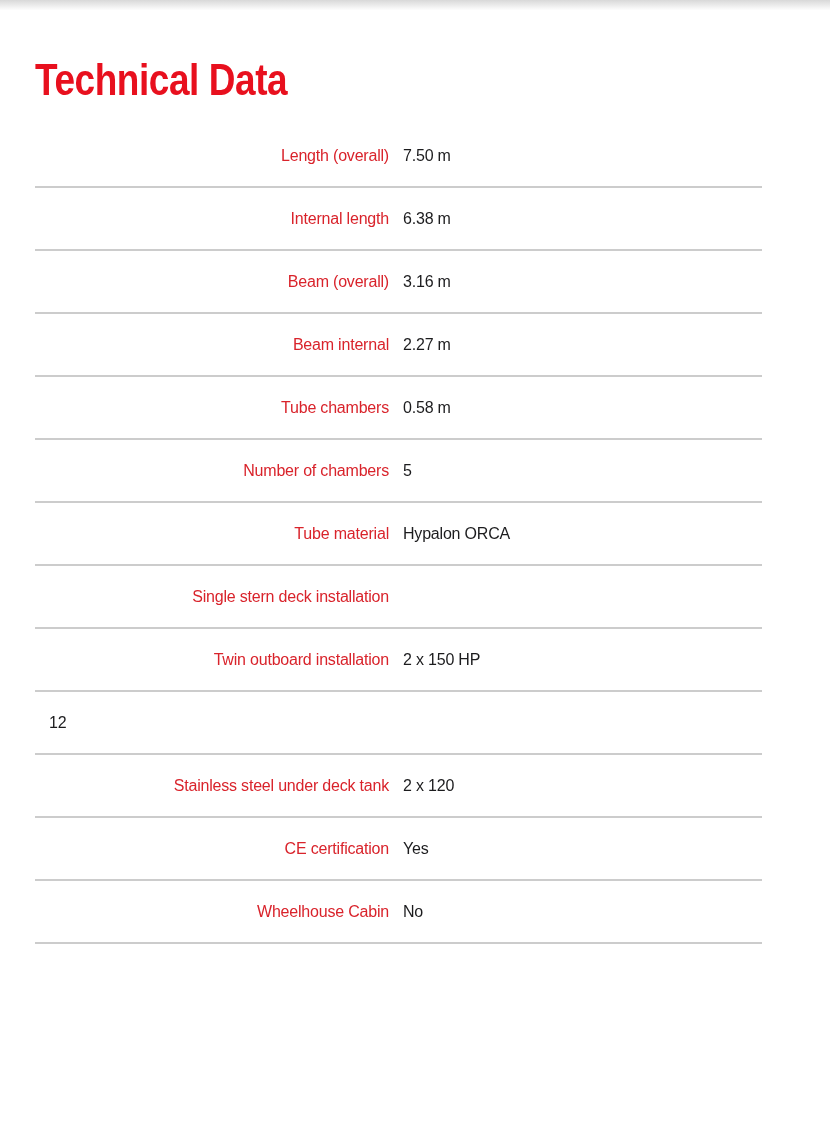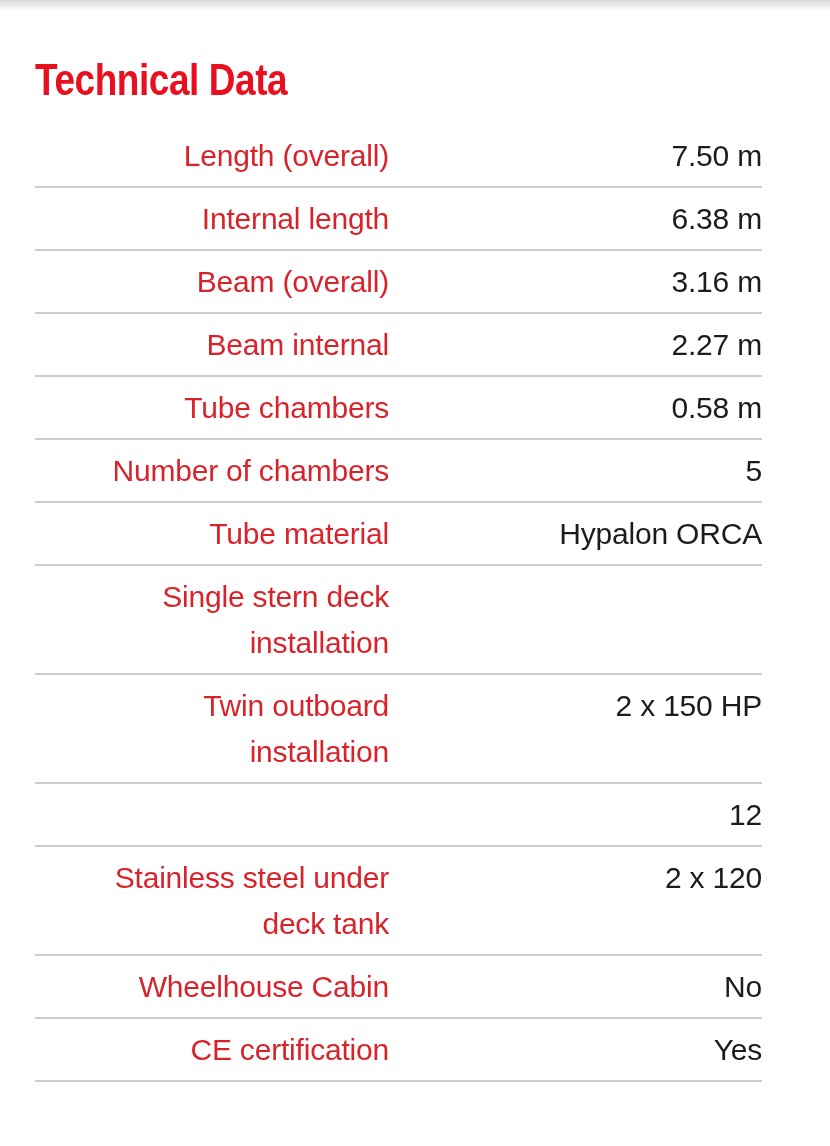--- a/index.html
+++ b/index.html
@@ -28,40 +28,40 @@
     white-space: nowrap;
     transform: scaleX(0.84);
     transform-origin: left center;
   }
   .spec-table { width: 100%; }
   .spec-row {
     display: flex;
     align-items: flex-start;
     padding: 7.5px 0;
     border-bottom: 2px solid #cccccc;
-    font-size: 30px;
+    font-size: 16px;
     line-height: 46px;
     letter-spacing: -0.2px;
   }
   .spec-row:last-child { border-bottom: 2px solid #cccccc; } 
   .spec-label {
     width: 354px;
     flex: 0 0 354px;
     text-align: right;
     color: #d9232b;
   }
   .spec-label .cell-text {
     display: inline-block;
     max-width: 296px;
     vertical-align: top;
   }
   .spec-value {
     flex: 1 1 auto;
-    margin-left: 28px;
-    text-align: right;
+    margin-left: 14px;
+    text-align: left;
     color: #1c1c1e;
     font-weight: 500;
   }
   .spec-value .cell-text {
     display: inline-block;
     max-width: 292px;
     vertical-align: top;
   }
 </style>
 </head>
@@ -123,23 +123,23 @@
     <div class="spec-row">
       <div class="spec-value"><span class="cell-text">12</span></div>
     </div>
 
     <div class="spec-row">
       <div class="spec-label"><span class="cell-text">Stainless steel under deck tank</span></div>
       <div class="spec-value"><span class="cell-text">2 x 120</span></div>
     </div>
 
     <div class="spec-row">
-      <div class="spec-label"><span class="cell-text">Wheelhouse Cabin</span></div>
-      <div class="spec-value"><span class="cell-text">No</span></div>
+      <div class="spec-label"><span class="cell-text">CE certification</span></div>
+      <div class="spec-value"><span class="cell-text">Yes</span></div>
     </div>
 
     <div class="spec-row">
-      <div class="spec-label"><span class="cell-text">CE certification</span></div>
-      <div class="spec-value"><span class="cell-text">Yes</span></div>
+      <div class="spec-label"><span class="cell-text">Wheelhouse Cabin</span></div>
+      <div class="spec-value"><span class="cell-text">No</span></div>
     </div>
 
   </div>
 </div>
 
 </body></html>

